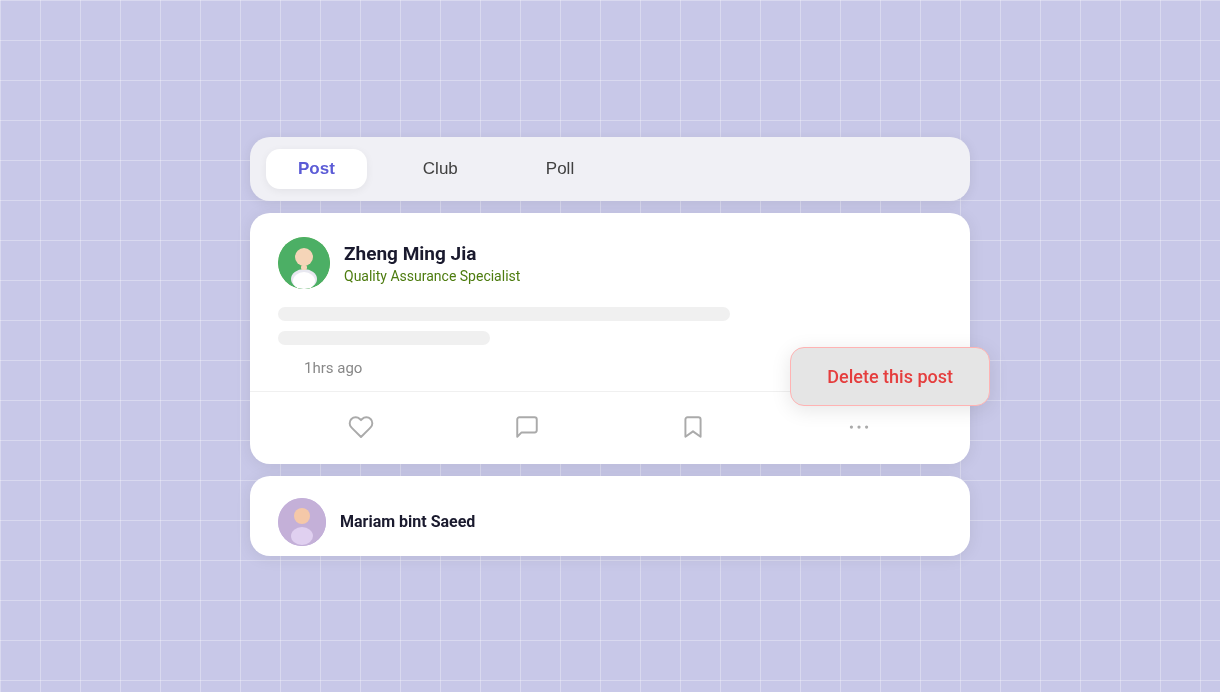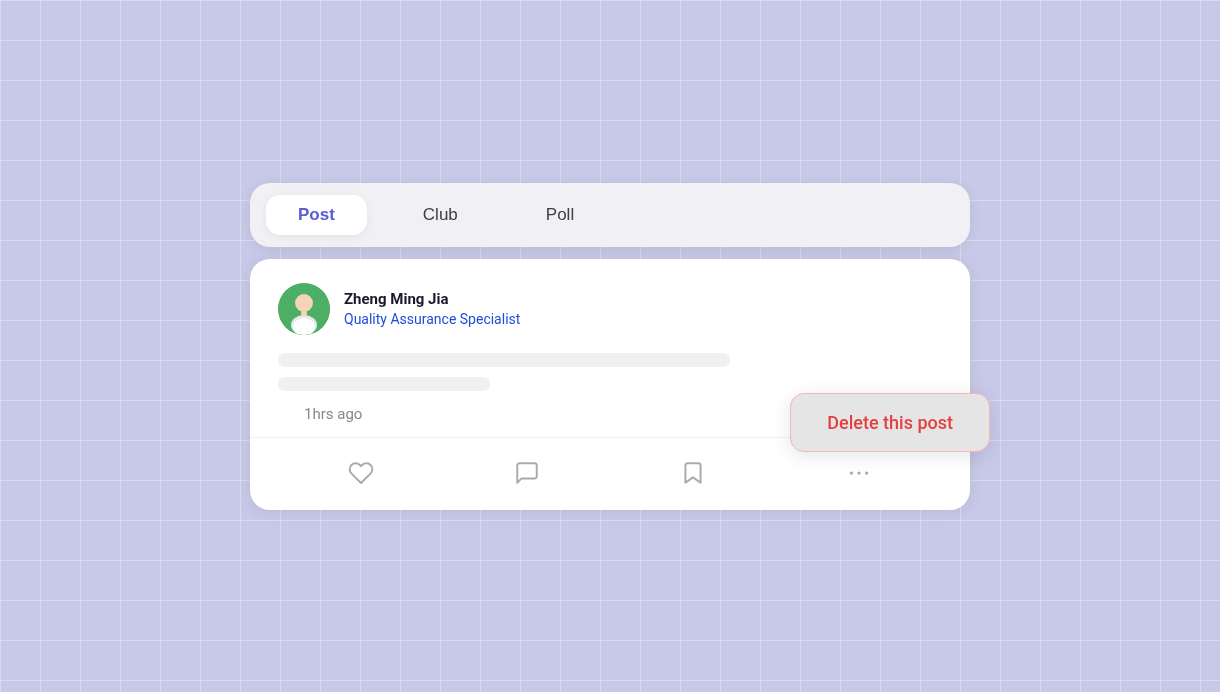--- a/index.html
+++ b/index.html
@@ -96,28 +96,28 @@
       border-radius: 50%;
     }
 
     .author-info {
       display: flex;
       flex-direction: column;
       gap: 3px;
     }
 
     .author-name {
-      font-size: 15px;
+      font-size: 19px;
       font-weight: 700;
       color: #1a1a2e;
     }
 
     .author-role {
       font-size: 14px;
-      color: #1d4ed8;
+      color: #4d7c0f;
       font-weight: 400;
     }
 
     .post-content {
       margin-bottom: 14px;
     }
 
     .content-line {
       height: 14px;
       background: #f0f0f0;
@@ -288,14 +288,28 @@
         </svg>
       </button>
     </div>
 
     <div class="delete-popup">
       <span class="delete-popup-text">Delete this post</span>
     </div>
 
   </div>
 
+  <div class="post-card-partial">
+    <div class="post-author-partial">
+      <div class="avatar-partial">
+        <svg width="48" height="48" viewBox="0 0 48 48" xmlns="http://www.w3.org/2000/svg">
+          <circle cx="24" cy="24" r="24" fill="#c4b0d8"></circle>
+          <circle cx="24" cy="18" r="8" fill="#f5c8a8"></circle>
+          <ellipse cx="24" cy="38" rx="11" ry="9" fill="#e0d0f0"></ellipse>
+        </svg>
+      </div>
+      <div>
+        <span class="author-name-partial">Mariam bint Saeed</span>
+      </div>
+    </div>
+  </div>
 
 </div>
 
 </body></html>

